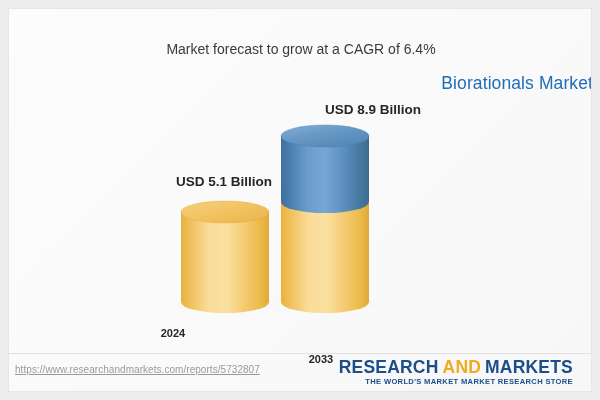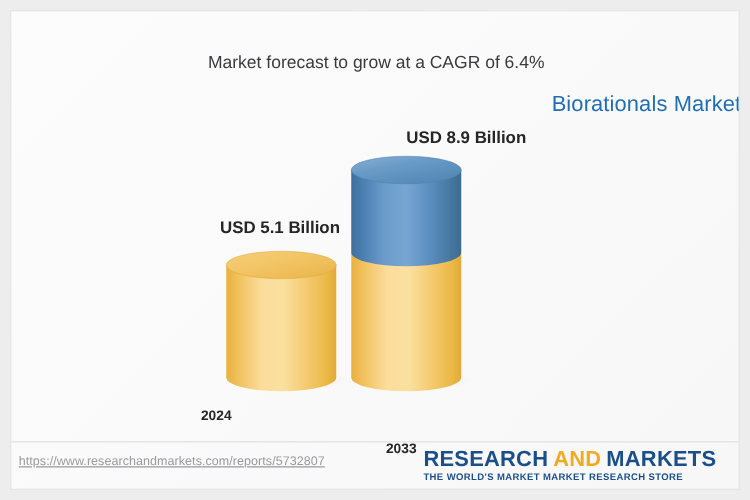--- a/index.html
+++ b/index.html
@@ -105,20 +105,21 @@
     left: 6px;
     top: 355px;
     font-size: 10px;
     color: #9a9a9e;
     letter-spacing: 0.05px;
   }
   .logo {
     position: absolute;
     right: 18px;
     top: 349px;
+    text-align: right;
   }
   .logo-main {
     font-size: 17.5px;
     font-weight: bold;
     letter-spacing: 0.2px;
     line-height: 19px;
     white-space: nowrap;
   }
   .logo-word-blue { color: #1b4f8a; }
   .logo-word-gold { color: #f0ab21; }

